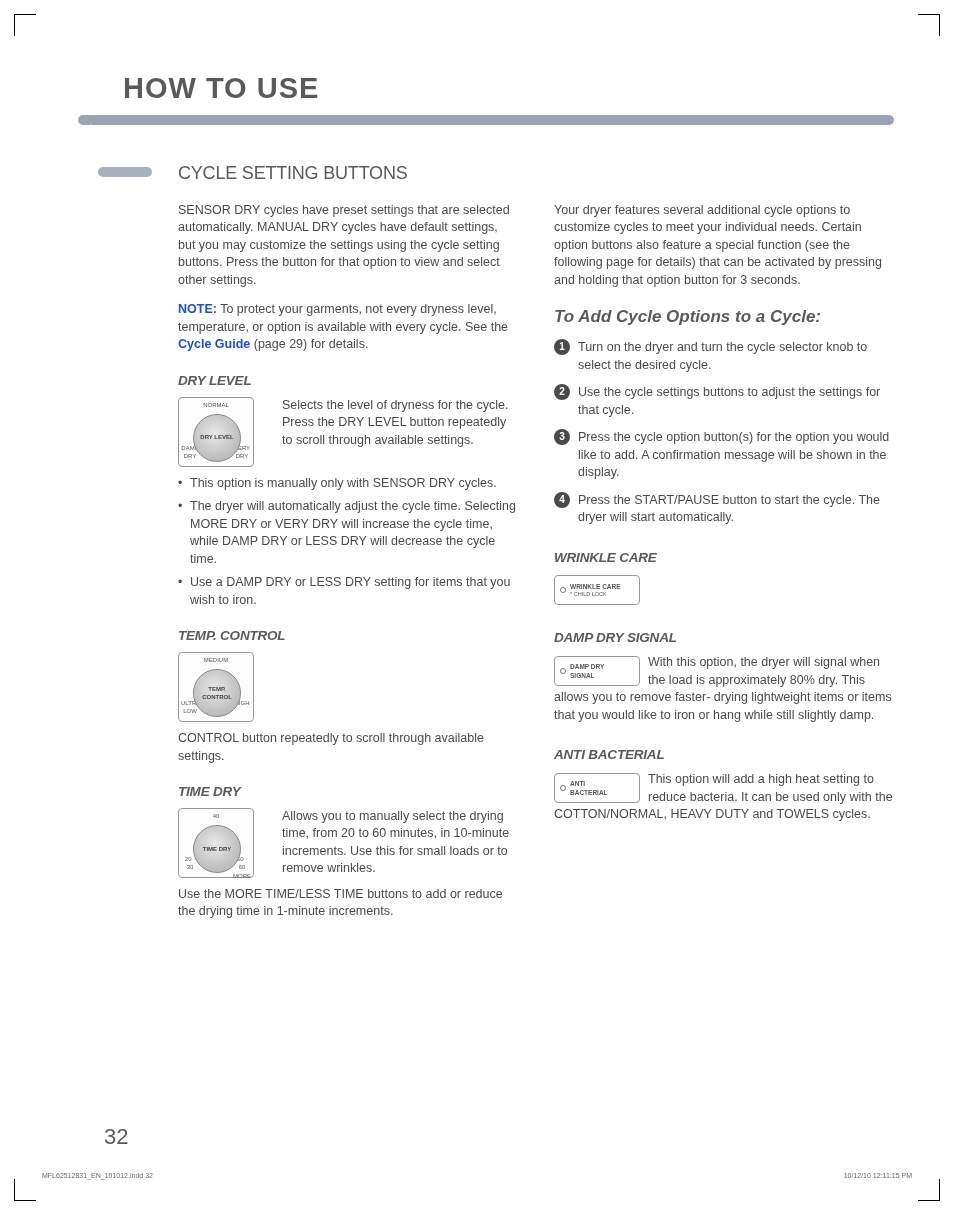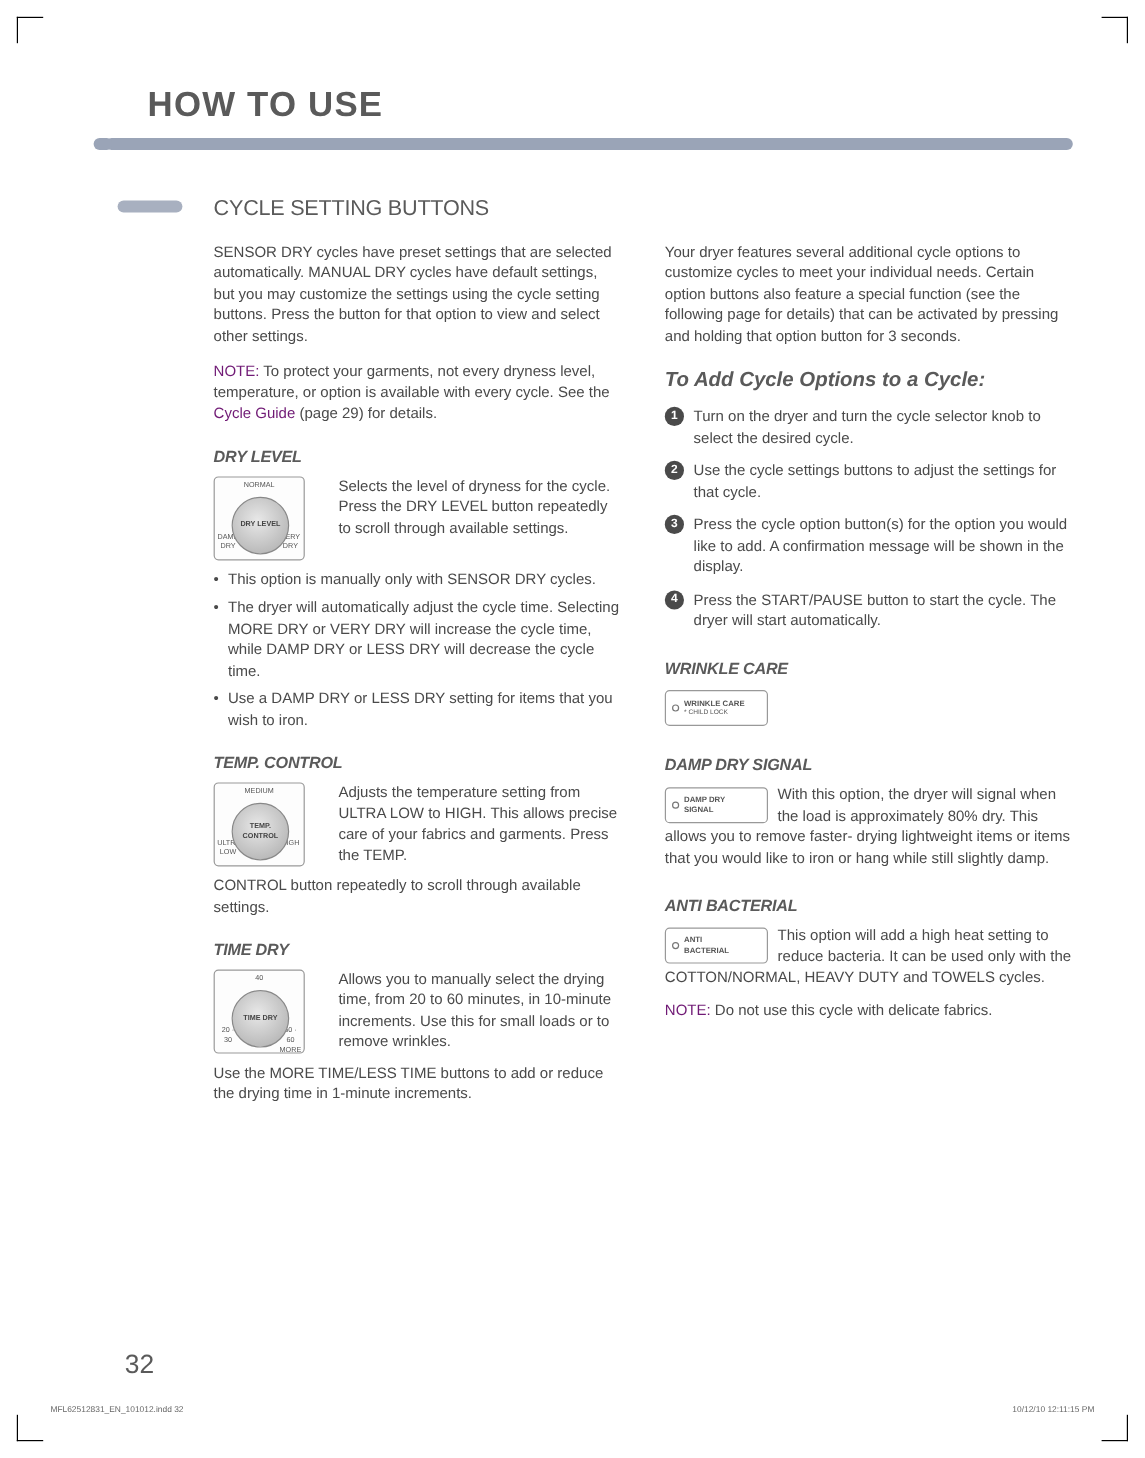--- a/index.html
+++ b/index.html
@@ -64,21 +64,21 @@
     color: #5a5a5a;
     letter-spacing: -0.2px;
     margin-bottom: 16px;
   }
   .columns {
     display: flex;
     gap: 36px;
   }
   .col { width: 345px; }
   p { margin-bottom: 12px; }
-  .bold { font-weight: normal; color: #701a75; }
+  .bold { font-weight: bold; color: #1d4ed8; }
   .sub-heading {
     font-style: italic;
     font-weight: 900;
     font-size: 13.5px;
     color: #5a5a5a;
     margin-top: 18px;
     margin-bottom: 6px;
     letter-spacing: -0.2px;
   }
   .knob-block { display: flex; gap: 28px; margin-bottom: 8px; }
@@ -214,21 +214,20 @@
 
         <div class="sub-heading">TEMP. CONTROL</div>
         <div class="knob-block">
           <div class="knob">
             <div class="top-label">MEDIUM</div>
             <div class="left-label">ULTRA LOW</div>
             <div class="right-label">HIGH</div>
             <div class="dial">TEMP.
 CONTROL</div>
           </div>
-          <div>Adjusts the temperature setting from ULTRA LOW to HIGH. This allows precise care of your fabrics and garments. Press the TEMP.</div>
         </div>
         <p>CONTROL button repeatedly to scroll through available settings.</p>
 
         <div class="sub-heading">TIME DRY</div>
         <div class="knob-block">
           <div class="knob">
             <div class="top-label">40</div>
             <div class="left-label">20 · 30</div>
             <div class="right-label">50 · 60 MORE</div>
             <div class="dial">TIME
@@ -288,23 +287,20 @@
           <div class="sub-heading">ANTI BACTERIAL</div>
           <div class="option-inline">
             <div class="dot"></div>
             <div>
               <div>ANTI</div>
               <div>BACTERIAL</div>
             </div>
           </div>
           <span>This option will add a high heat setting to reduce bacteria. It can be used only with the COTTON/NORMAL, HEAVY DUTY and TOWELS cycles.</span>
         </div>
-        <p style="margin-top:10px">
-          <span class="bold">NOTE:</span><span> Do not use this cycle with delicate fabrics.</span>
-        </p>
 
       </div>
     </div>
   </div>
 </div>
 
 <div class="page-num">32</div>
 <div class="footer-left">MFL62512831_EN_101012.indd   32</div>
 <div class="footer-right">10/12/10   12:11:15 PM</div>
 

